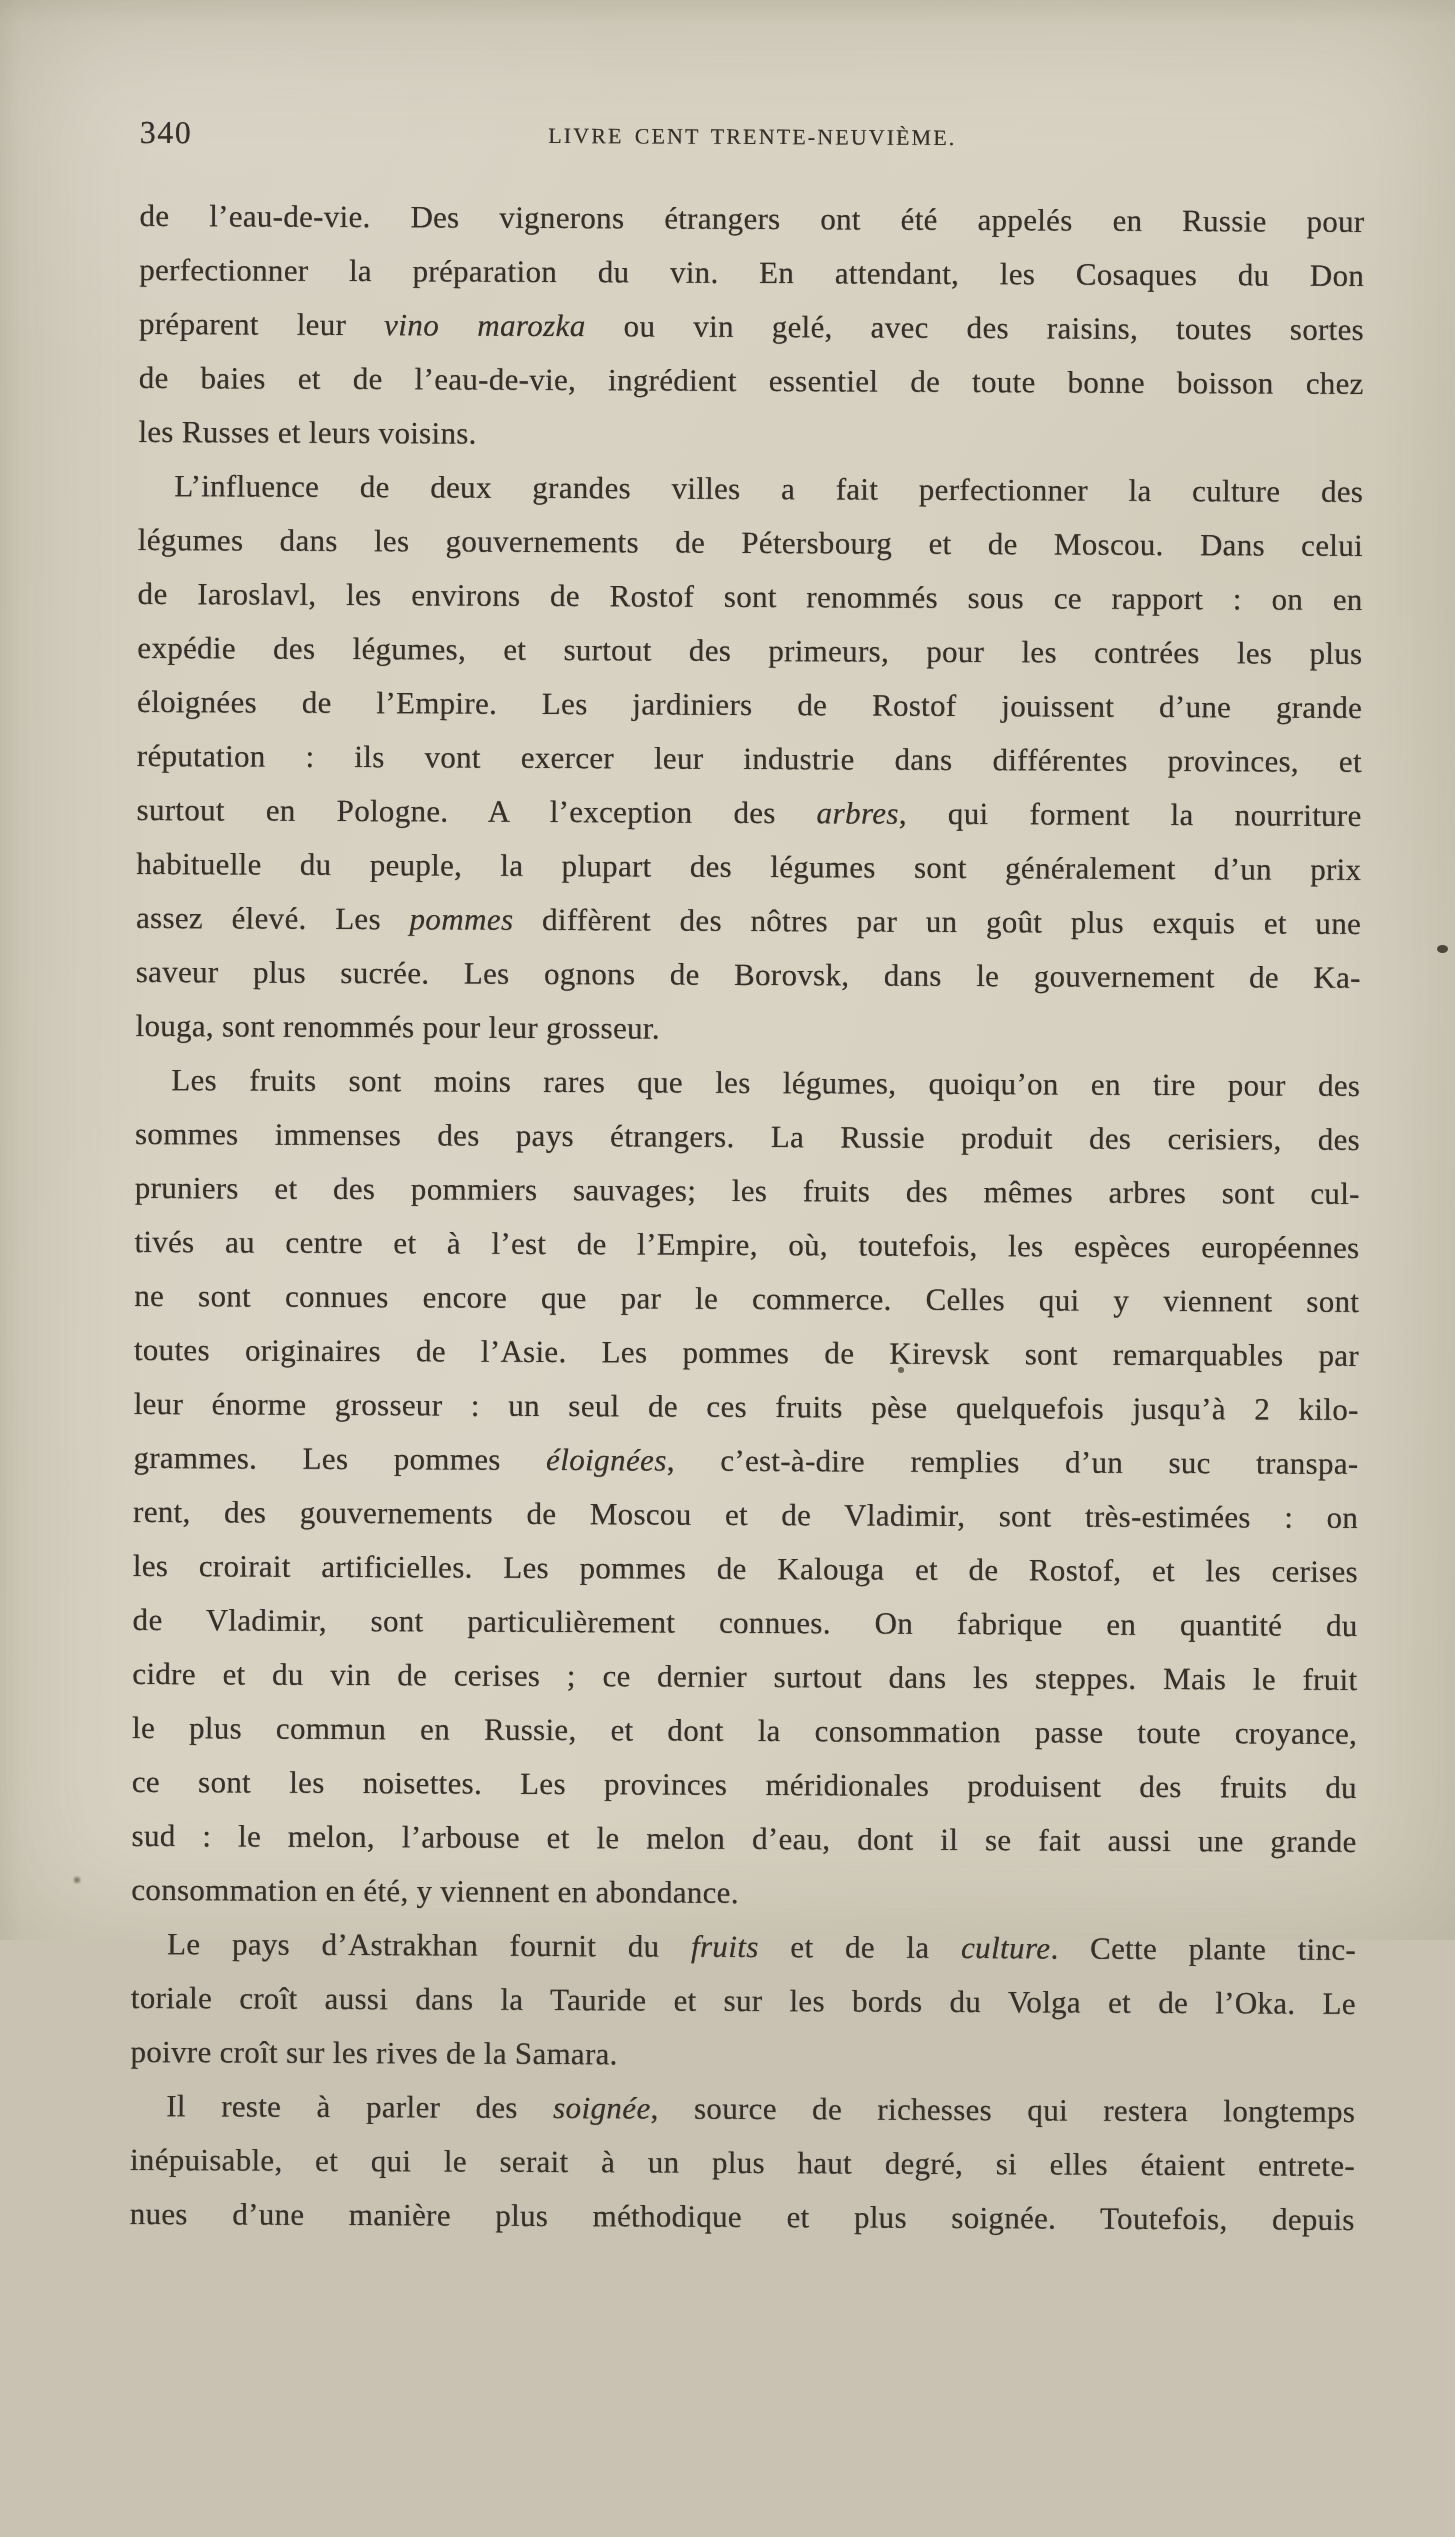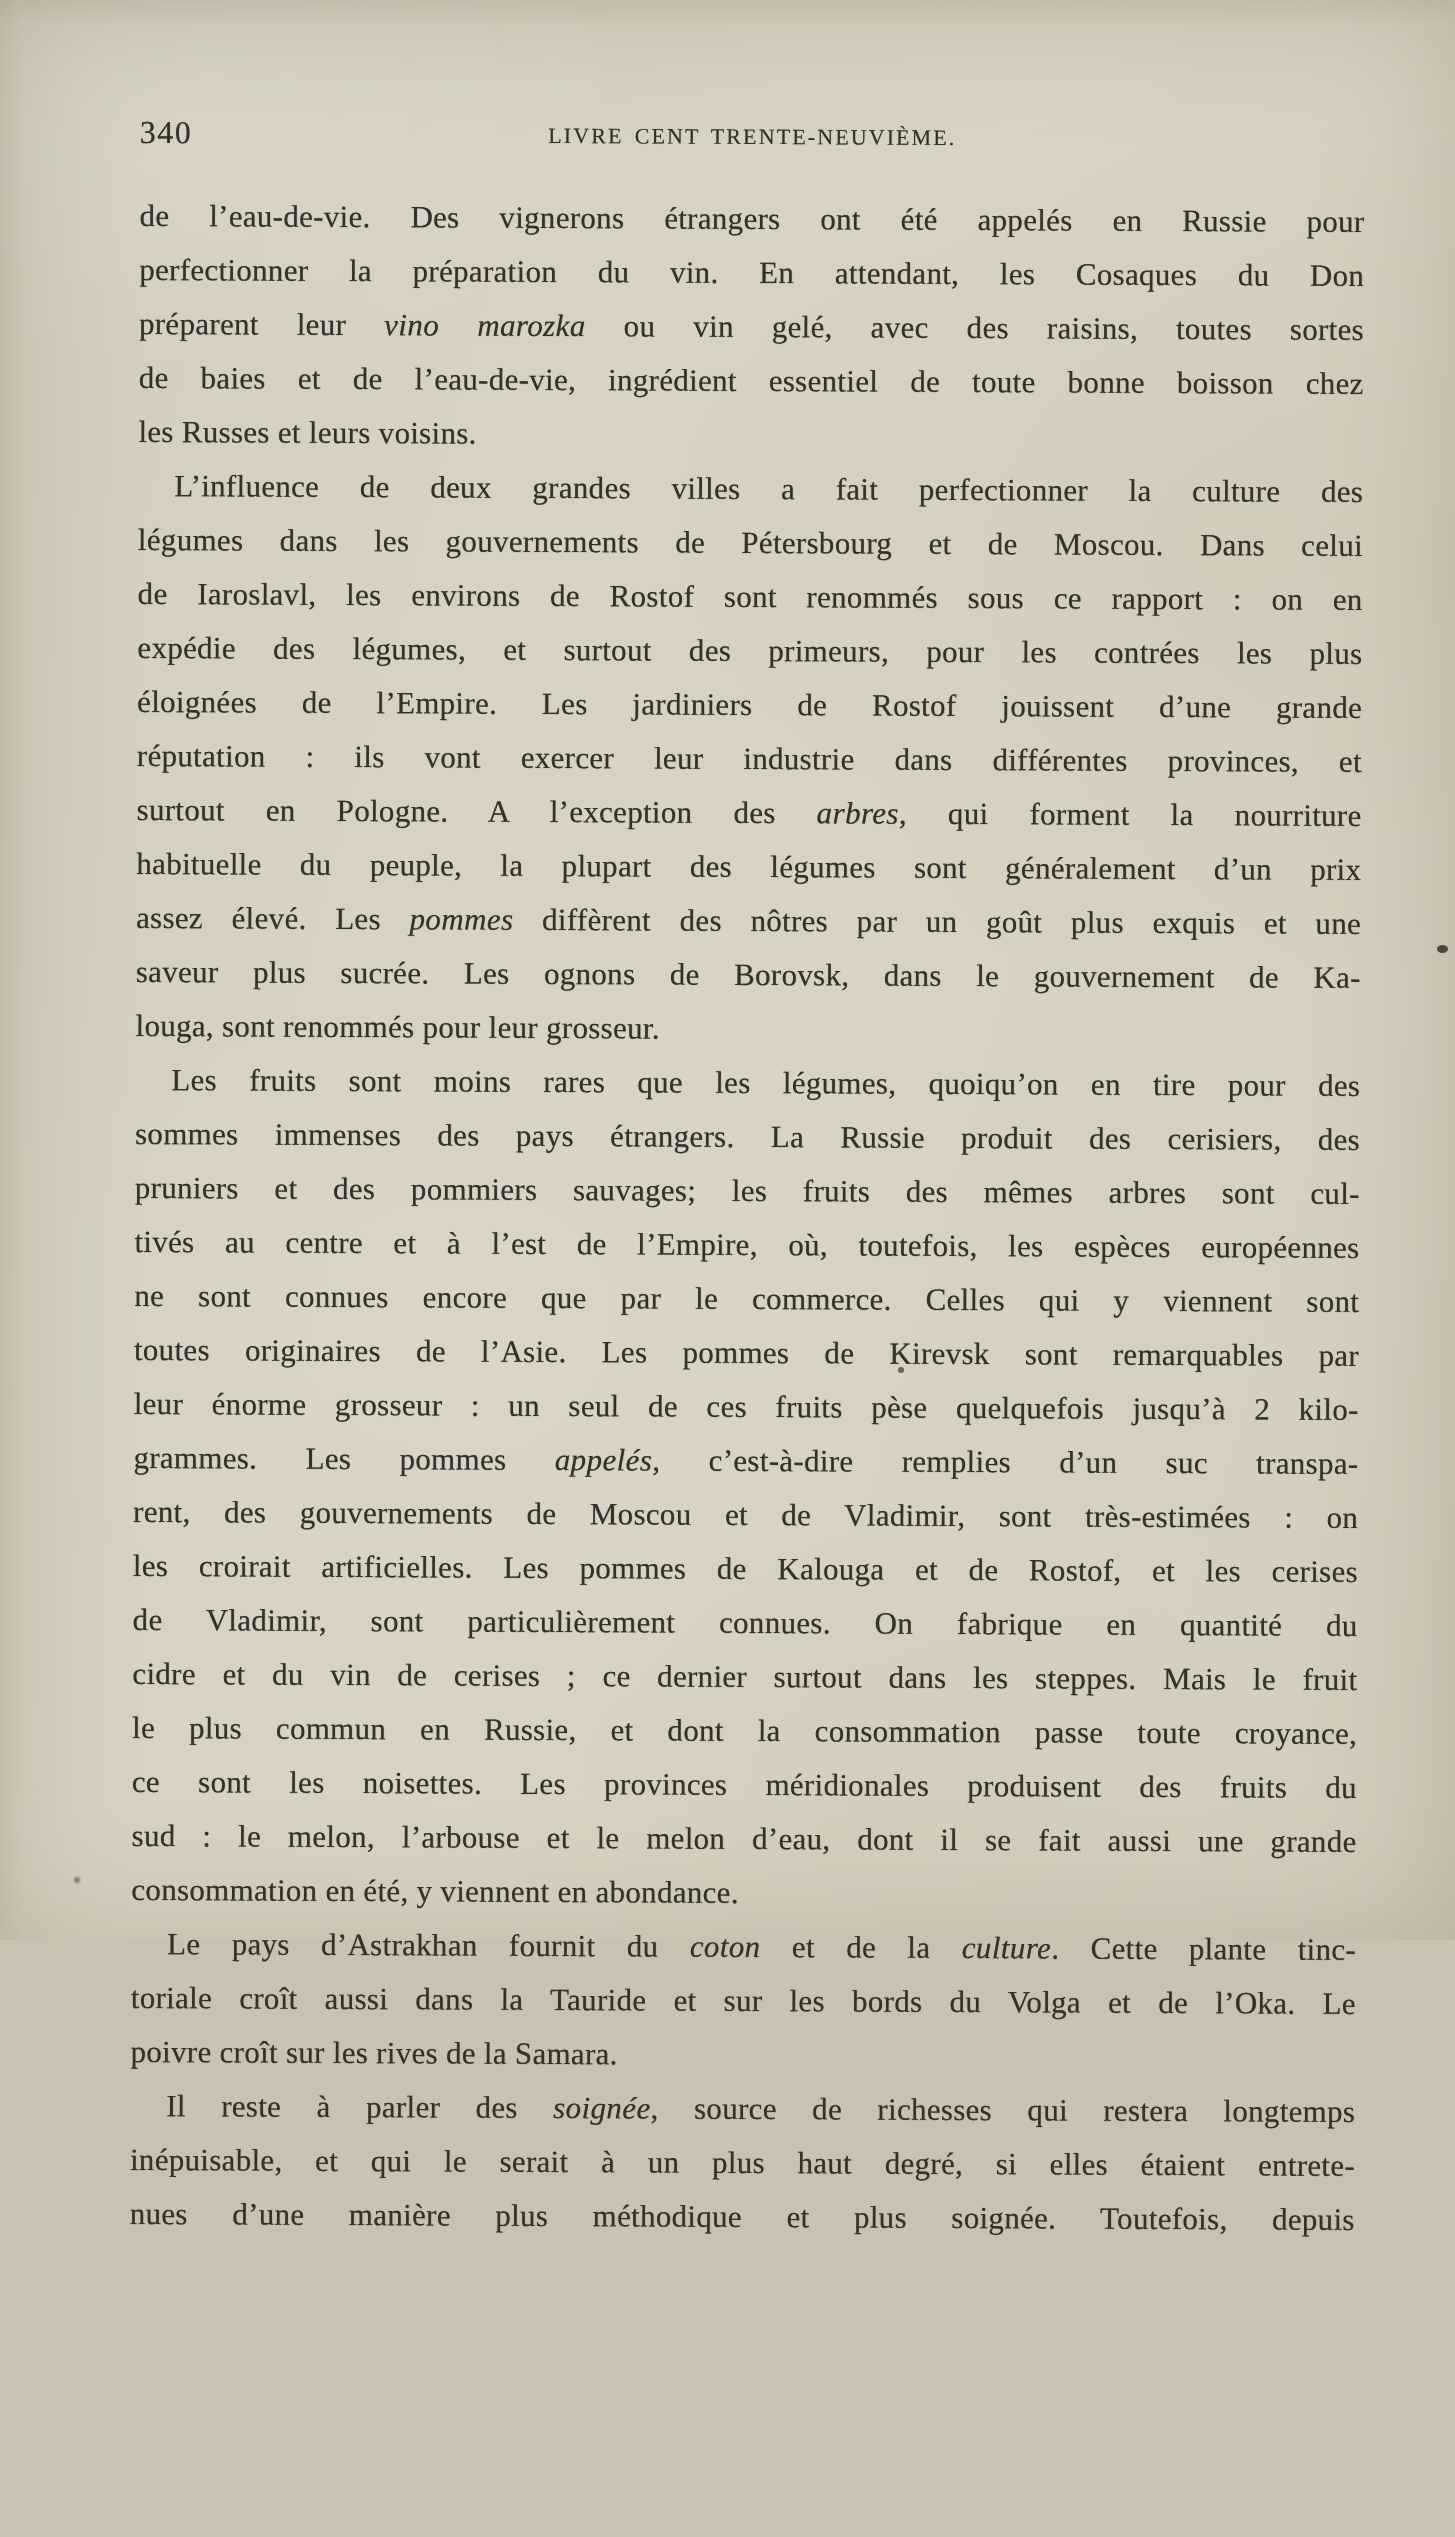--- a/index.html
+++ b/index.html
@@ -114,32 +114,32 @@
           <div class="line para-end">louga, sont renommés pour leur grosseur.</div>
         </div>
         <div>
           <div class="line indent">Les fruits sont moins rares que les légumes, quoiqu’on en tire pour des</div>
           <div class="line">sommes immenses des pays étrangers. La Russie produit des cerisiers, des</div>
           <div class="line">pruniers et des pommiers sauvages; les fruits des mêmes arbres sont cul-</div>
           <div class="line">tivés au centre et à l’est de l’Empire, où, toutefois, les espèces européennes</div>
           <div class="line">ne sont connues encore que par le commerce. Celles qui y viennent sont</div>
           <div class="line">toutes originaires de l’Asie. Les pommes de Kirevsk sont remarquables par</div>
           <div class="line">leur énorme grosseur : un seul de ces fruits pèse quelquefois jusqu’à 2 kilo-</div>
-          <div class="line">grammes. Les pommes <i>appelés</i>, c’est-à-dire remplies d’un suc transpa-</div>
+          <div class="line">grammes. Les pommes <i>éloignées</i>, c’est-à-dire remplies d’un suc transpa-</div>
           <div class="line">rent, des gouvernements de Moscou et de Vladimir, sont très-estimées : on</div>
           <div class="line">les croirait artificielles. Les pommes de Kalouga et de Rostof, et les cerises</div>
           <div class="line">de Vladimir, sont particulièrement connues. On fabrique en quantité du</div>
           <div class="line">cidre et du vin de cerises ; ce dernier surtout dans les steppes. Mais le fruit</div>
           <div class="line">le plus commun en Russie, et dont la consommation passe toute croyance,</div>
           <div class="line">ce sont les noisettes. Les provinces méridionales produisent des fruits du</div>
           <div class="line">sud : le melon, l’arbouse et le melon d’eau, dont il se fait aussi une grande</div>
           <div class="line para-end">consommation en été, y viennent en abondance.</div>
         </div>
         <div>
-          <div class="line indent">Le pays d’Astrakhan fournit du <i>coton</i> et de la <i>culture</i>. Cette plante tinc-</div>
+          <div class="line indent">Le pays d’Astrakhan fournit du <i>fruits</i> et de la <i>culture</i>. Cette plante tinc-</div>
           <div class="line">toriale croît aussi dans la Tauride et sur les bords du Volga et de l’Oka. Le</div>
           <div class="line para-end">poivre croît sur les rives de la Samara.</div>
         </div>
         <div>
           <div class="line indent">Il reste à parler des <i>soignée</i>, source de richesses qui restera longtemps</div>
           <div class="line">inépuisable, et qui le serait à un plus haut degré, si elles étaient entrete-</div>
           <div class="line">nues d’une manière plus méthodique et plus soignée. Toutefois, depuis</div>
         </div>
       </div>
   </div>

